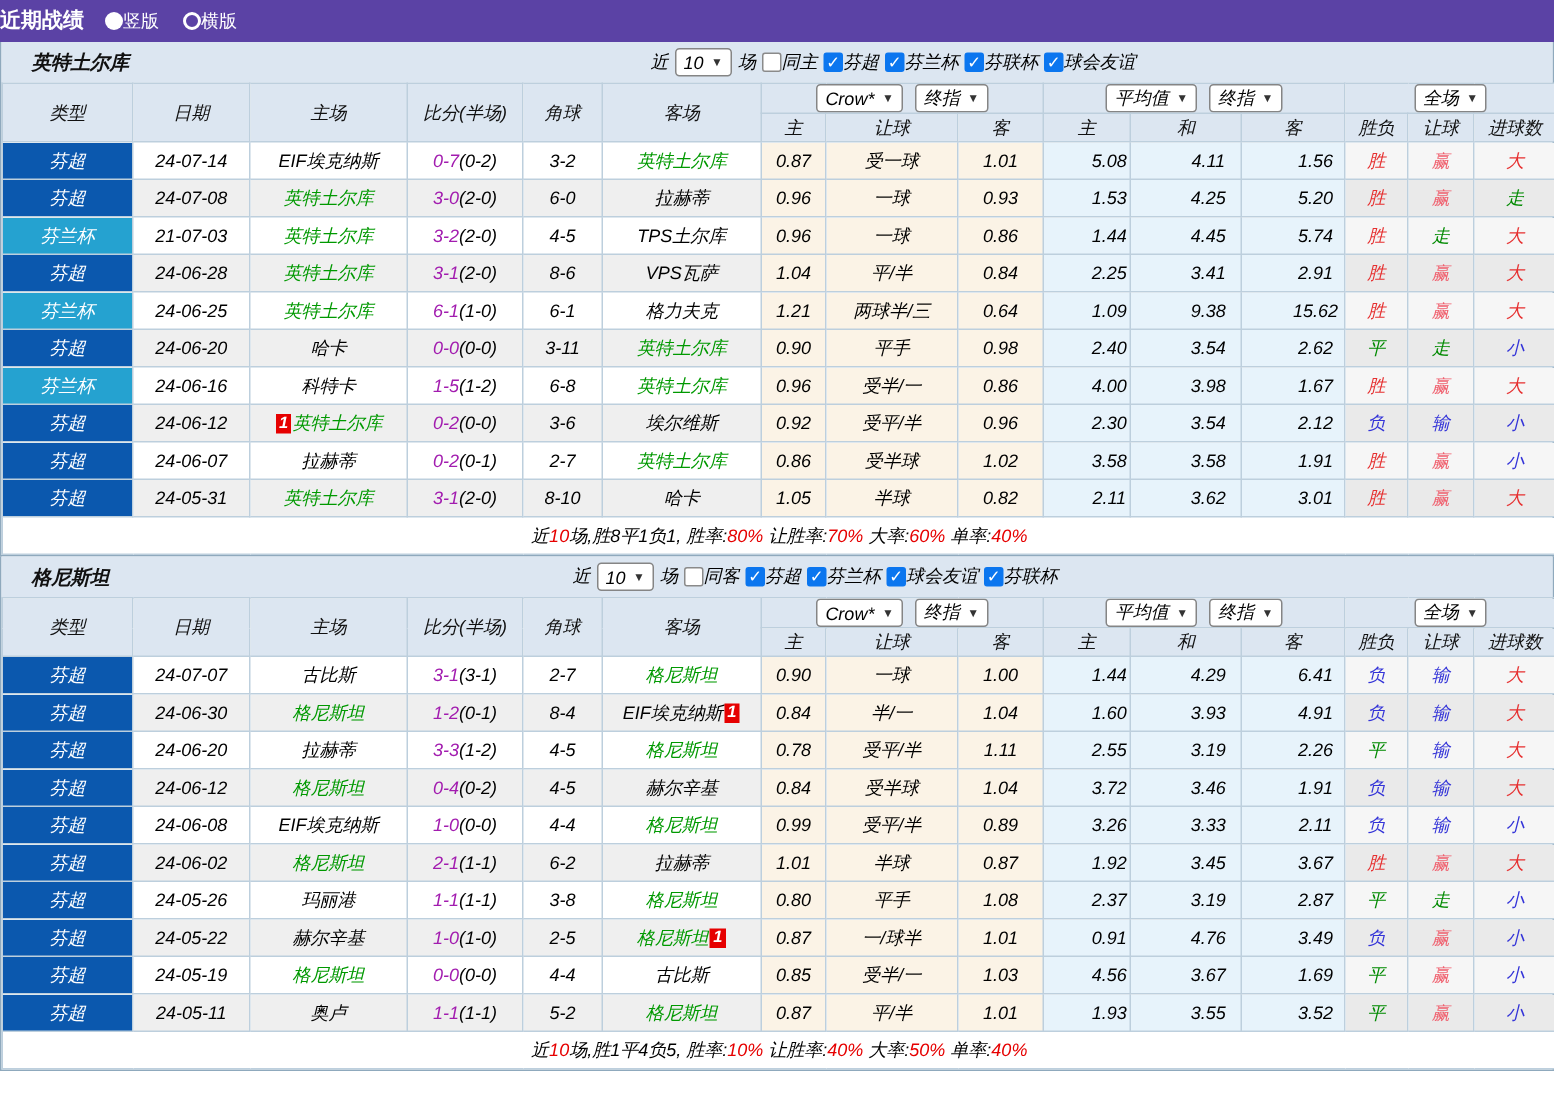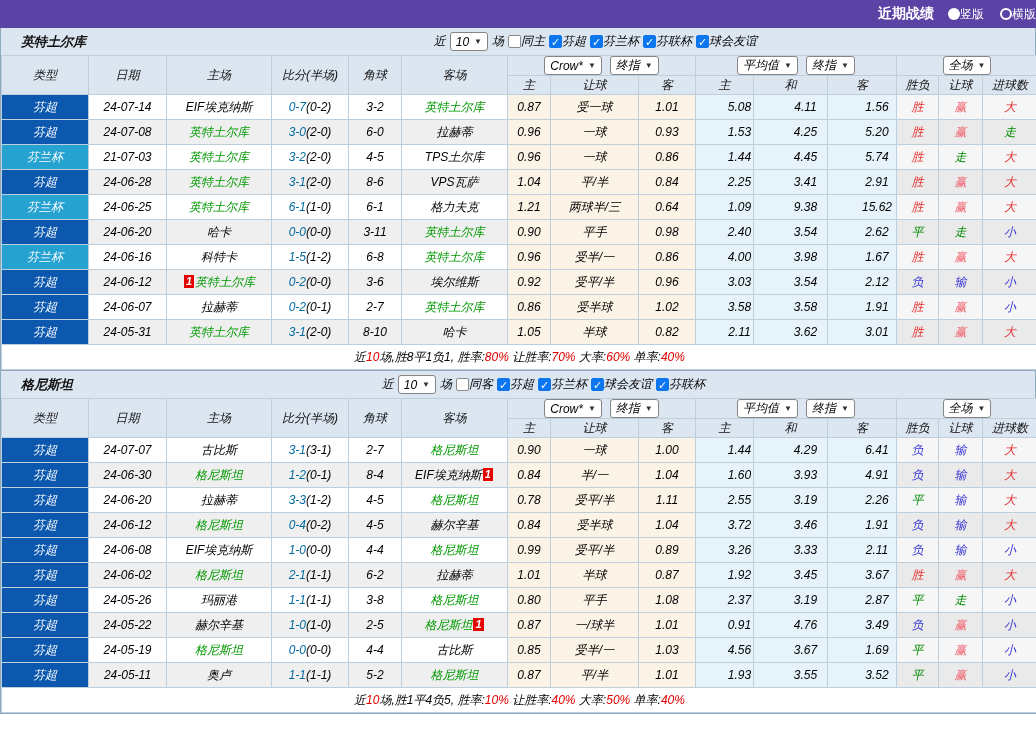--- a/index.html
+++ b/index.html
@@ -9,21 +9,21 @@
     background: #fff;
     font-family: "Liberation Sans", "DejaVu Sans", sans-serif;
     color: #000;
   }
   
   .titlebar {
     height: 28px;
     background: #5b42a5;
     display: flex;
     align-items: center;
-    justify-content: flex-end;
+    justify-content: flex-start;
     gap: 14px;
     color: #fff;
   }
   .titlebar .title { font-weight: bold; font-size: 14px; }
   .radio-group { display: flex; align-items: center; gap: 16px; font-size: 12px; }
   .radio-opt { display: flex; align-items: center; cursor: pointer; }
   .rd { width: 12px; height: 12px; border-radius: 50%; }
   .rd.on  { background: #fff; }
   .rd.off { border: 2px solid #fff; background: transparent; }
 
@@ -71,21 +71,21 @@
   td.type { color: #fff; }
   td.type.super { background: #0b58ae; }
   td.type.cup   { background: #25a2d0; }
   td.odds { background: #fbf3e6; }
   td.avg  { background: #e7f3fb; padding-left: 30px; }
   tr.odd  td.res { background: #f6f6f6; }
   tr.even td.res { background: #eaeaea; }
 
   .team-green { color: #009900; }
   .team-black { color: #000; }
-  .ft { color: #0369a1; }
+  .ft { color: #a21caf; }
   .ht { color: #000; }
   .c-red   { color: #e63030; }
   .c-pink  { color: #f0606e; }
   .c-blue  { color: #3434d8; }
   .c-green { color: #008a00; }
 
   .bdg {
     display: inline-block; background: #e60000; color: #fff;
     font-size: 11px; line-height: 13px; padding: 0 2px; margin: 0 1px;
     font-weight: bold; vertical-align: 1px;
@@ -337,21 +337,21 @@
           <tr class="even">
             <td class="type super">芬超</td>
             <td class="plain">24-06-12</td>
             <td class="plain"><span class="bdg">1</span><span class="team-green">英特土尔库</span></td>
             <td class="plain"><span class="ft">0-2</span><span class="ht">(0-0)</span></td>
             <td class="plain">3-6</td>
             <td class="plain"><span class="team-black">埃尔维斯</span></td>
             <td class="odds">0.92</td>
             <td class="odds">受平/半</td>
             <td class="odds">0.96</td>
-            <td class="avg">3.03</td>
+            <td class="avg">2.30</td>
             <td class="avg">3.54</td>
             <td class="avg">2.12</td>
             <td class="res c-blue">负</td>
             <td class="res c-blue">输</td>
             <td class="res c-blue">小</td>
           </tr>
           <tr class="odd">
             <td class="type super">芬超</td>
             <td class="plain">24-06-07</td>
             <td class="plain"><span class="team-black">拉赫蒂</span></td>

